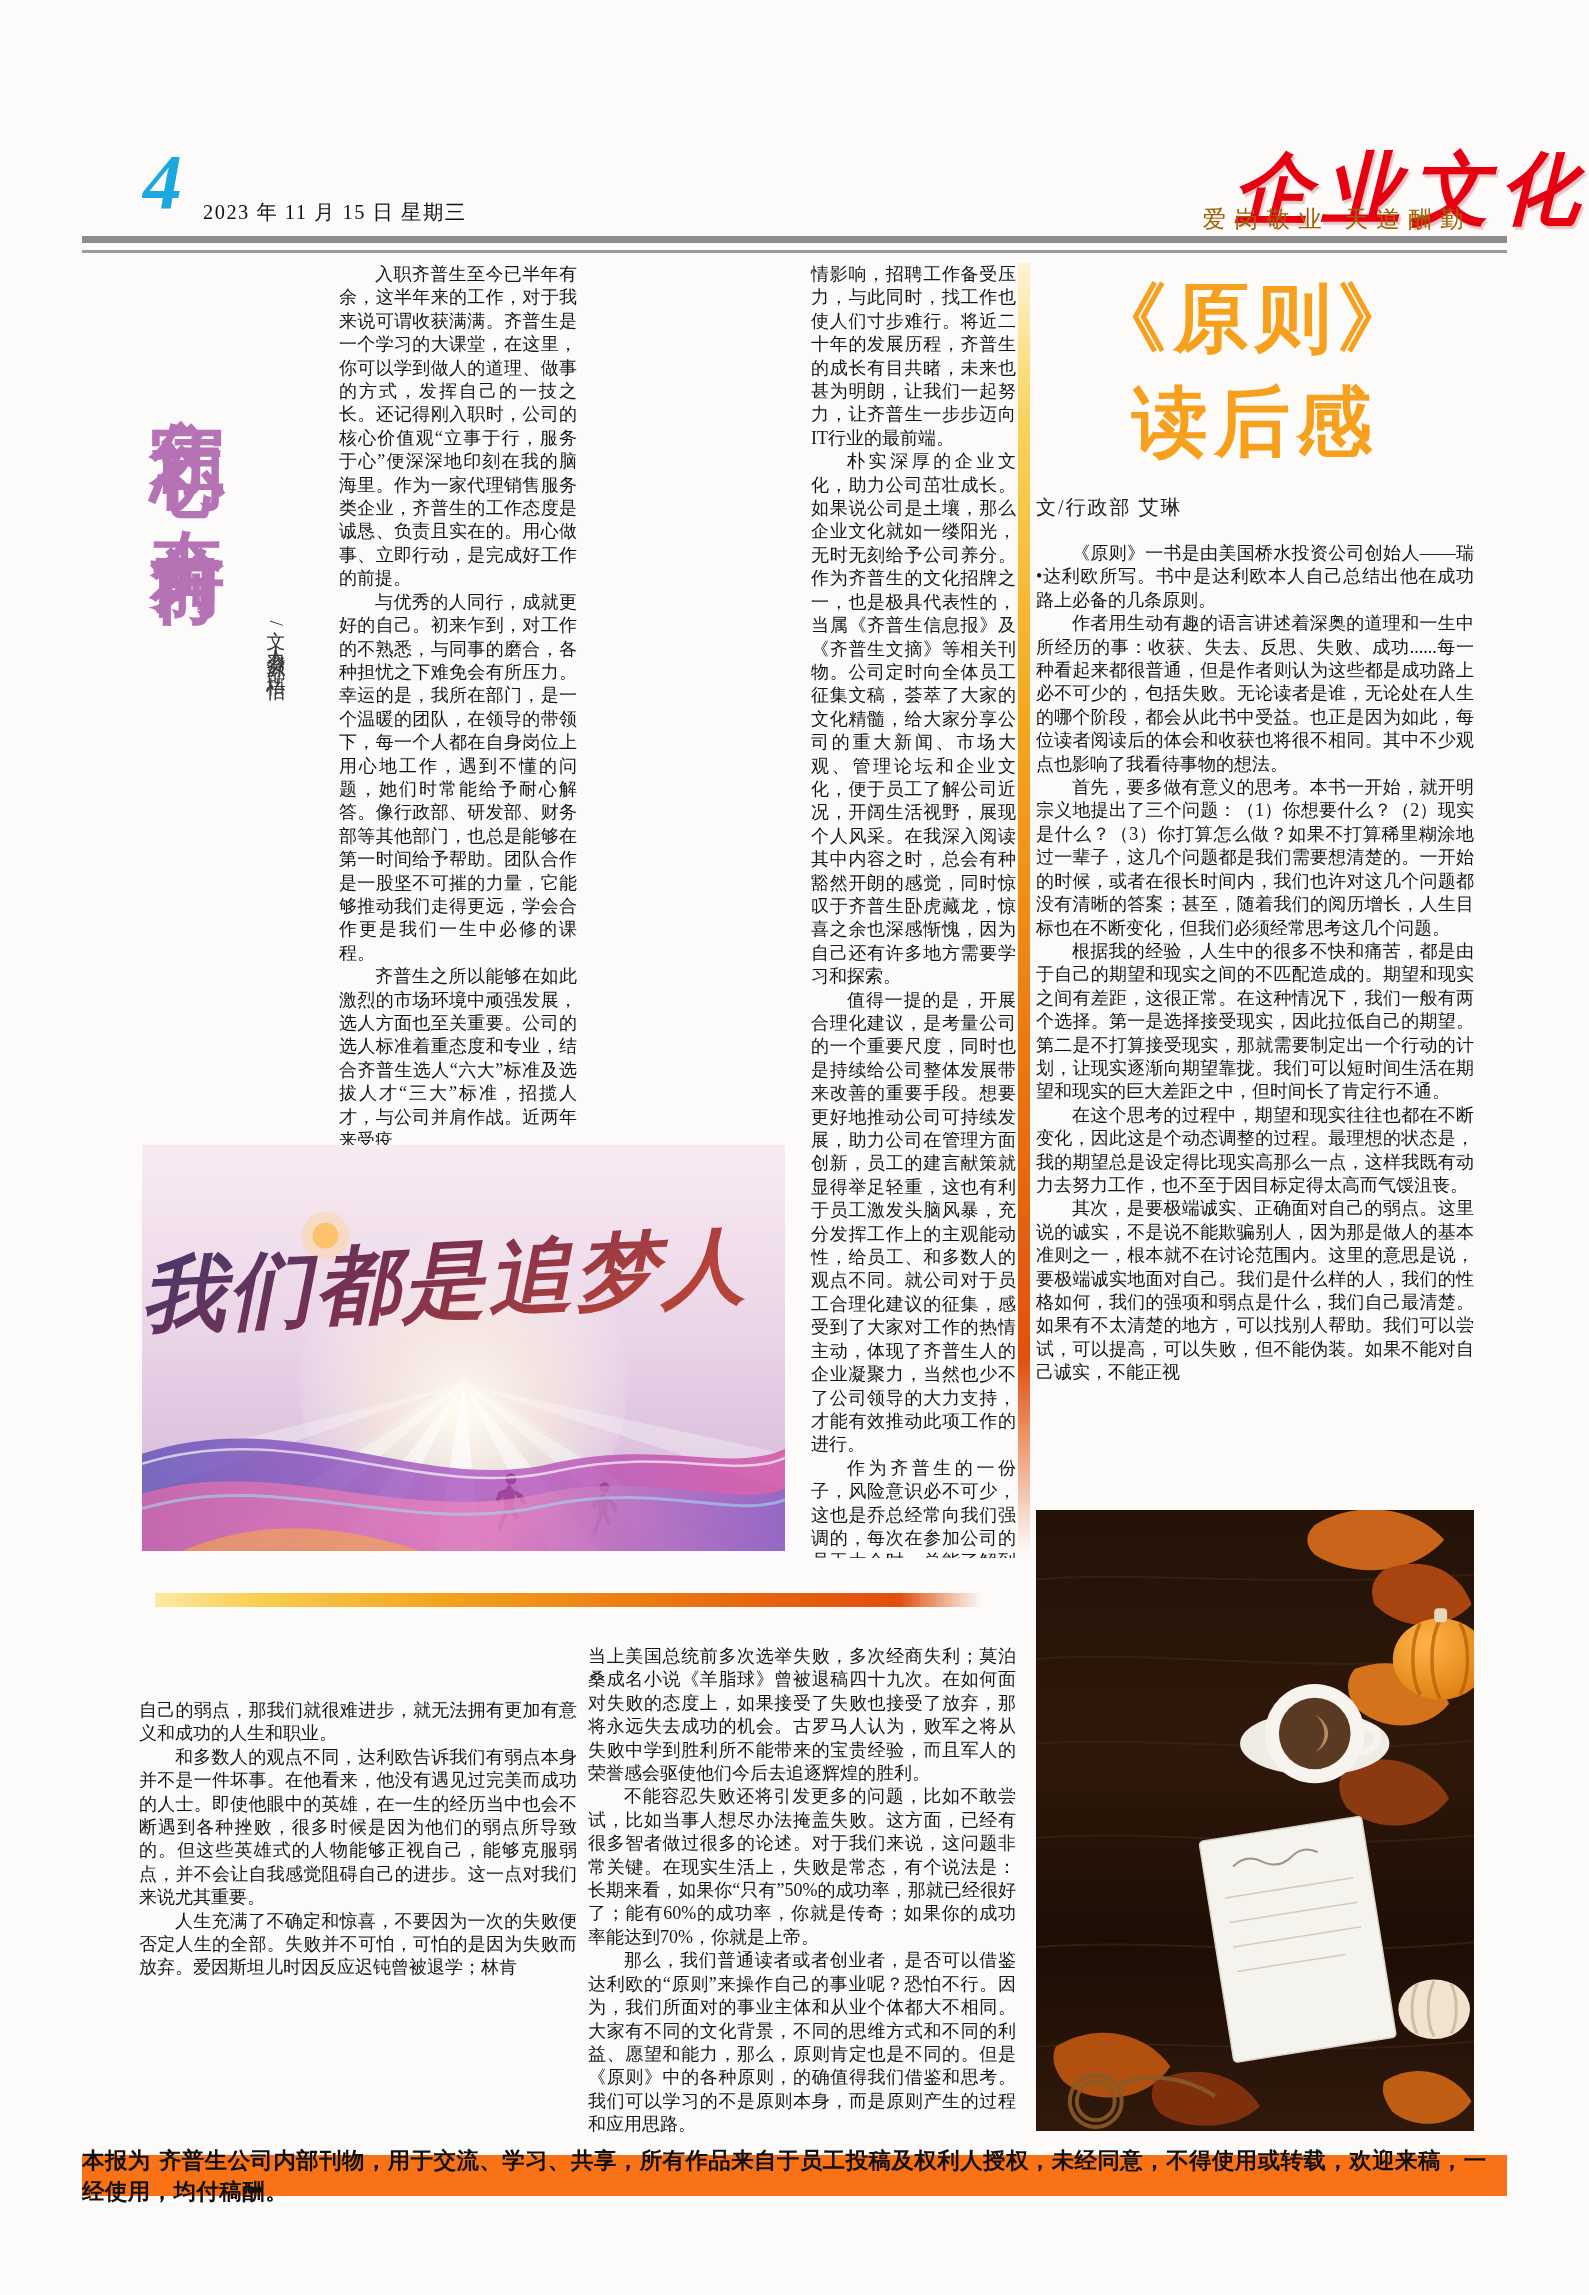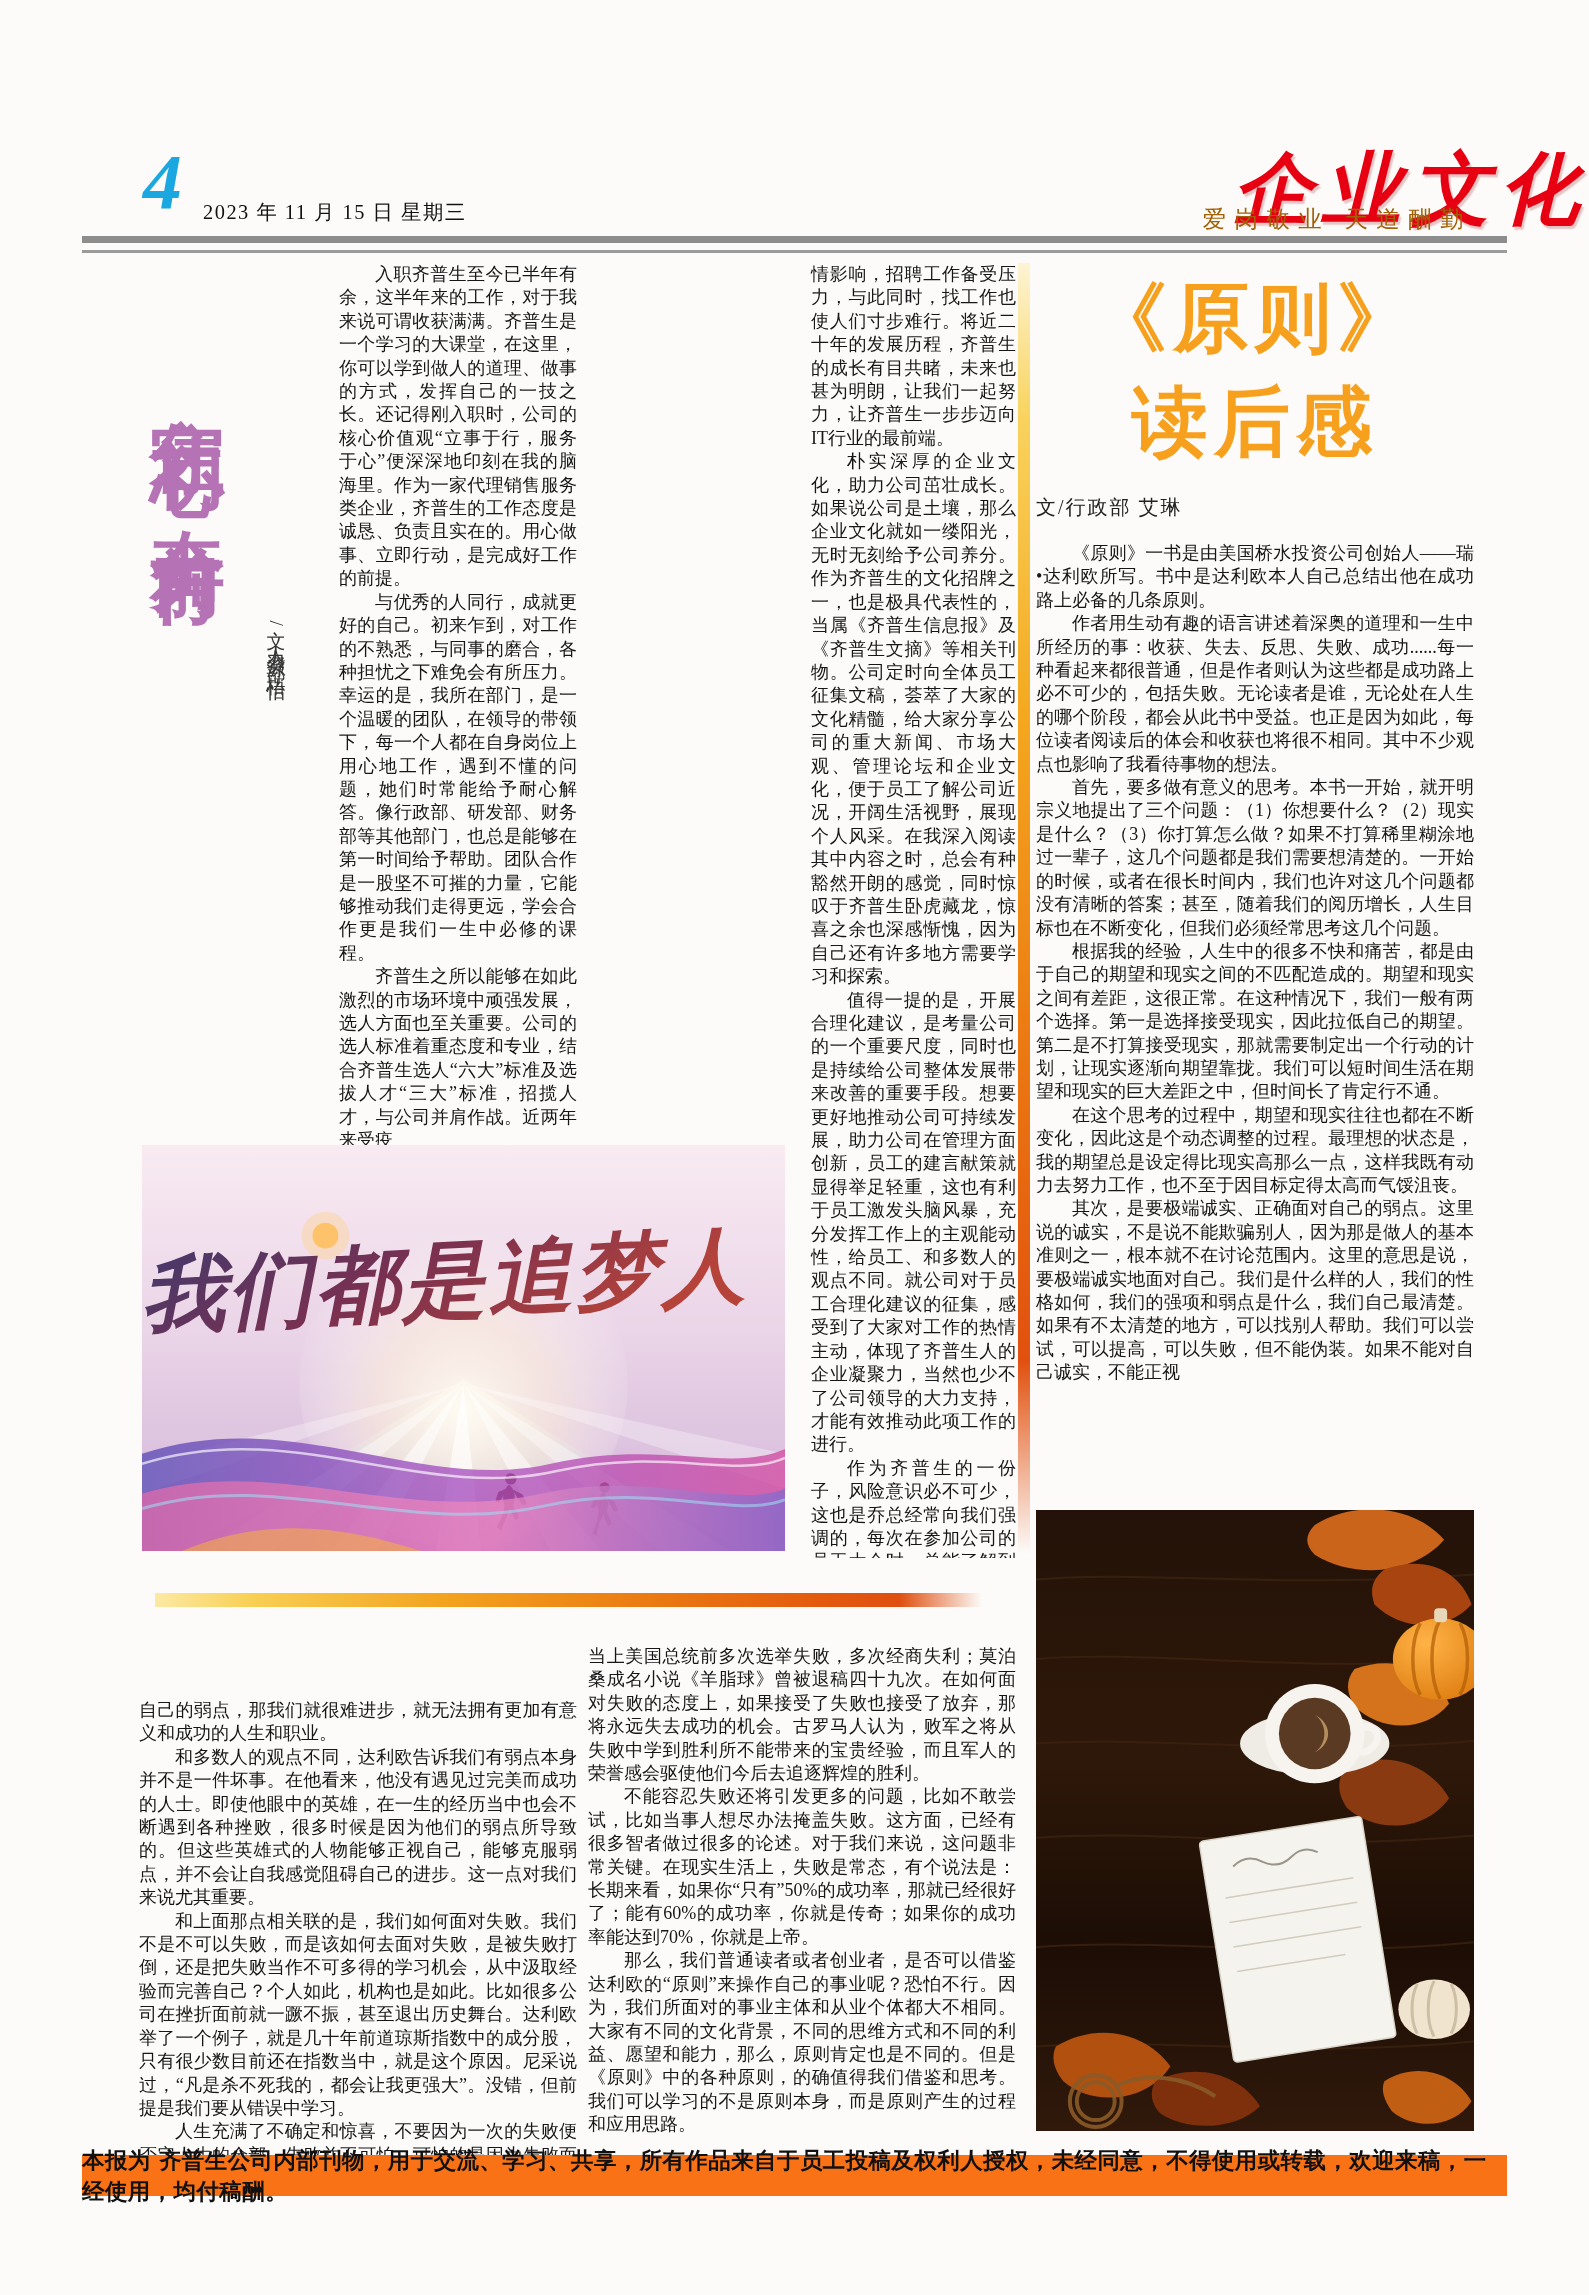--- a/index.html
+++ b/index.html
@@ -210,21 +210,20 @@
         <path d="M80,815 C260,740 420,770 560,815" fill="#f7b23c" opacity="0.55"></path>
       </g>
     </svg>
   </div>
 
   <div class="divider-h"></div>
 
   <div class="bcol1 body-text">
     <p class="cont">自己的弱点，那我们就很难进步，就无法拥有更加有意义和成功的人生和职业。</p>
     <p>和多数人的观点不同，达利欧告诉我们有弱点本身并不是一件坏事。在他看来，他没有遇见过完美而成功的人士。即使他眼中的英雄，在一生的经历当中也会不断遇到各种挫败，很多时候是因为他们的弱点所导致的。但这些英雄式的人物能够正视自己，能够克服弱点，并不会让自我感觉阻碍自己的进步。这一点对我们来说尤其重要。</p>
-    <p>和上面那点相关联的是，我们如何面对失败。我们不是不可以失败，而是该如何去面对失败，是被失败打倒，还是把失败当作不可多得的学习机会，从中汲取经验而完善自己？个人如此，机构也是如此。比如很多公司在挫折面前就一蹶不振，甚至退出历史舞台。达利欧举了一个例子，就是几十年前道琼斯指数中的成分股，只有很少数目前还在指数当中，就是这个原因。尼采说过，“凡是杀不死我的，都会让我更强大”。没错，但前提是我们要从错误中学习。</p>
     <p>人生充满了不确定和惊喜，不要因为一次的失败便否定人生的全部。失败并不可怕，可怕的是因为失败而放弃。爱因斯坦儿时因反应迟钝曾被退学；林肯</p>
   </div>
 
   <div class="bcol2 body-text">
     <p class="cont">当上美国总统前多次选举失败，多次经商失利；莫泊桑成名小说《羊脂球》曾被退稿四十九次。在如何面对失败的态度上，如果接受了失败也接受了放弃，那将永远失去成功的机会。古罗马人认为，败军之将从失败中学到胜利所不能带来的宝贵经验，而且军人的荣誉感会驱使他们今后去追逐辉煌的胜利。</p>
     <p>不能容忍失败还将引发更多的问题，比如不敢尝试，比如当事人想尽办法掩盖失败。这方面，已经有很多智者做过很多的论述。对于我们来说，这问题非常关键。在现实生活上，失败是常态，有个说法是：长期来看，如果你“只有”50%的成功率，那就已经很好了；能有60%的成功率，你就是传奇；如果你的成功率能达到70%，你就是上帝。</p>
     <p>那么，我们普通读者或者创业者，是否可以借鉴达利欧的“原则”来操作自己的事业呢？恐怕不行。因为，我们所面对的事业主体和从业个体都大不相同。大家有不同的文化背景，不同的思维方式和不同的利益、愿望和能力，那么，原则肯定也是不同的。但是《原则》中的各种原则，的确值得我们借鉴和思考。我们可以学习的不是原则本身，而是原则产生的过程和应用思路。</p>
   </div>
 
   <div class="autumn-photo">

